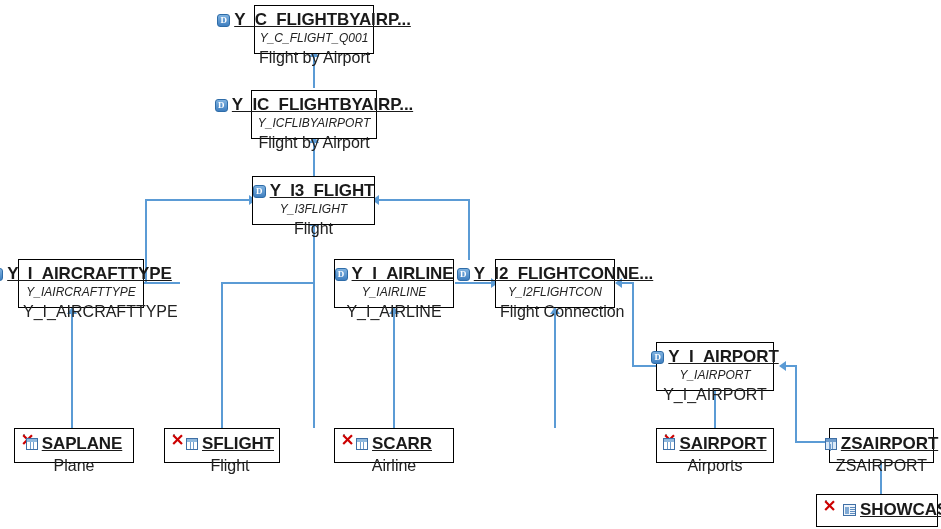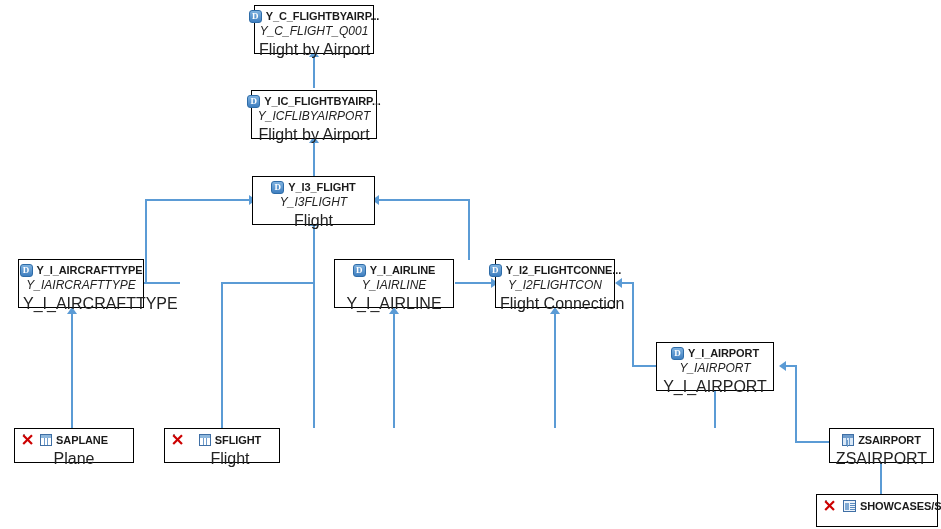--- a/index.html
+++ b/index.html
@@ -54,24 +54,25 @@
     z-index: 5;
   }
   .node .row-title {
     display: flex;
     align-items: center;
     justify-content: center;
     gap: 4px;
     white-space: nowrap;
   }
   .node .ttl {
-    font-size: 11px;
+    font-size: 17px;
     font-weight: bold;
     color: #1a1a1a;
     letter-spacing: -0.1px;
+    text-decoration: underline;
   }
   .node .tech {
     font-size: 12px;
     font-style: italic;
     color: #222222;
     white-space: nowrap;
   }
   .node .desc {
     font-size: 16px;
     color: #222222;
@@ -307,22 +308,46 @@
       <path d="M3.2 3.2 L12 12" stroke="#cc0000" stroke-width="2.2" fill="none"></path>
       <path d="M12 3.2 L3.2 12" stroke="#cc0000" stroke-width="2.2" fill="none"></path>
     </svg>
     <div class="row-title">
       <span class="icon-table"></span>
       <span class="ttl">SFLIGHT</span>
     </div>
     <div class="desc">Flight</div>
   </div>
 
-
-
+  <div class="node leaf" style="left:334px; top:428px; width:120px; height:35px;">
+    <svg class="icon-redx" viewBox="0 0 16 16">
+      <path d="M3 2 L5 2 L5 4 L3 4 Z" fill="#9a9a9a"></path>
+      <path d="M3.2 3.2 L12 12" stroke="#cc0000" stroke-width="2.2" fill="none"></path>
+      <path d="M12 3.2 L3.2 12" stroke="#cc0000" stroke-width="2.2" fill="none"></path>
+    </svg>
+    <div class="row-title">
+      <span class="icon-table"></span>
+      <span class="ttl">SCARR</span>
+    </div>
+    <div class="desc">Airline</div>
+  </div>
+
+
+  <div class="node leaf" style="left:656px; top:428px; width:118px; height:35px;">
+    <svg class="icon-redx" viewBox="0 0 16 16">
+      <path d="M3 2 L5 2 L5 4 L3 4 Z" fill="#9a9a9a"></path>
+      <path d="M3.2 3.2 L12 12" stroke="#cc0000" stroke-width="2.2" fill="none"></path>
+      <path d="M12 3.2 L3.2 12" stroke="#cc0000" stroke-width="2.2" fill="none"></path>
+    </svg>
+    <div class="row-title">
+      <span class="icon-table"></span>
+      <span class="ttl">SAIRPORT</span>
+    </div>
+    <div class="desc">Airports</div>
+  </div>
 
   <div class="node leaf" style="left:829px; top:428px; width:105px; height:35px;">
     <div class="row-title">
       <span class="icon-view"></span>
       <span class="ttl">ZSAIRPORT</span>
     </div>
     <div class="desc">ZSAIRPORT</div>
   </div>
 
   <div class="node leaf single" style="left:816px; top:494px; width:122px; height:33px;">

